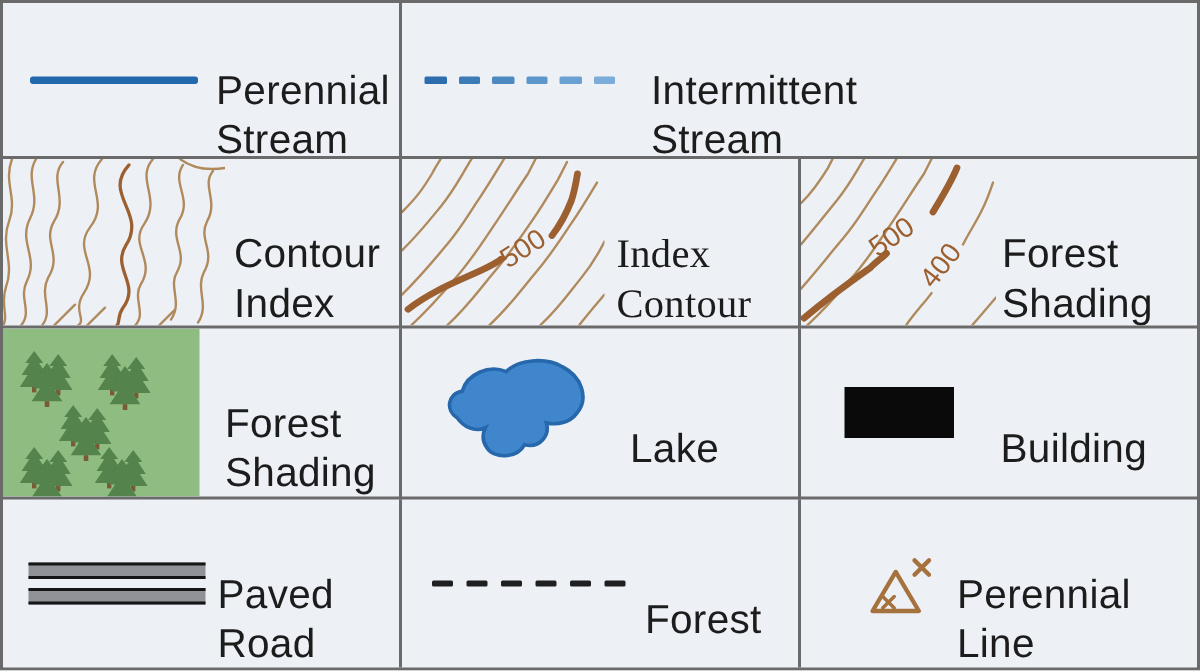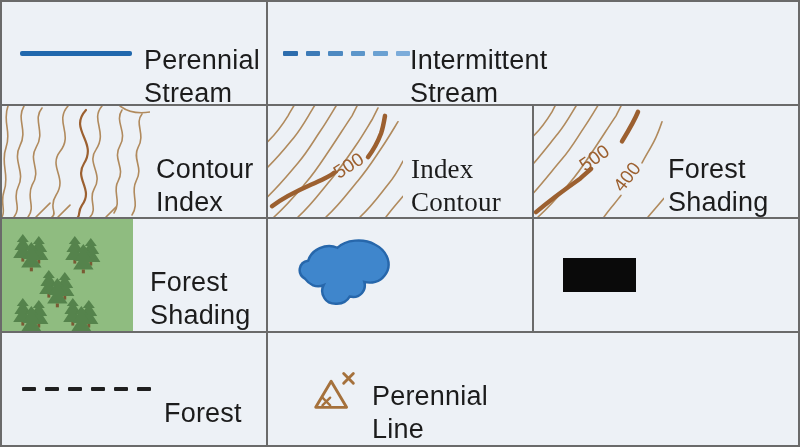--- a/index.html
+++ b/index.html
@@ -13,21 +13,21 @@
     grid-template-columns:266px 266px 1fr;
     grid-template-rows:104px 113px 114px 1fr;
   }
   .cell {
     border-right:2.5px solid var(--grid-border,#6a6a6a);
     border-bottom:2.5px solid var(--grid-border,#6a6a6a);
     display:flex; align-items:center; overflow:hidden; position:relative;
   }
   .cell.last-col { border-right:none; }
   .cell.last-row { border-bottom:none; }
-  .cell.span2 { grid-column:2 / 4; }
+  .cell.span2 { grid-column:2 / 4;gap:24px; }
 
   .label {
     color:var(--text-color,#1c1c1c);
     font-size:27px; line-height:1.22; letter-spacing:.2px;margin-top:48px;
   }
   .label span { display:block; }
 
   .sym { display:flex; align-items:center; flex:0 0 auto; }
   .sym.stretch { align-self:stretch; }
 
@@ -195,28 +195,46 @@
       <span>Shading</span>
     </div>
   </div>
 
   <div class="cell c-lake">
     <div class="sym">
       <svg width="122" height="84" viewBox="0 0 150 95">
         <path class="lake-shape" d="M22,52 C12,46 14,32 26,30 C30,16 48,8 62,14 C72,4 94,2 108,10 C124,18 130,36 120,48 C114,56 104,58 95,56 C98,66 90,77 77,74 C71,85 52,86 46,76 C42,70 43,64 45,60 C36,64 27,59 22,52 Z"></path>
       </svg>
     </div>
+    <div class="label">
+      <span>Lake</span>
+    </div>
   </div>
 
   <div class="cell last-col c-building">
     <div class="sym">
       <div class="building-rect"></div>
     </div>
-  </div>
-
+    <div class="label">
+      <span>Building</span>
+    </div>
+  </div>
+
+  <div class="cell last-row c-road">
+    <div class="sym">
+      <div class="road">
+        <div class="road-band"></div>
+        <div class="road-band"></div>
+      </div>
+    </div>
+    <div class="label">
+      <span>Paved</span>
+      <span>Road</span>
+    </div>
+  </div>
 
   <div class="cell last-row c-trail">
     <div class="sym">
       <span class="trail-dash"></span>
         <span class="trail-dash"></span>
         <span class="trail-dash"></span>
         <span class="trail-dash"></span>
         <span class="trail-dash"></span>
         <span class="trail-dash"></span>
     </div>

